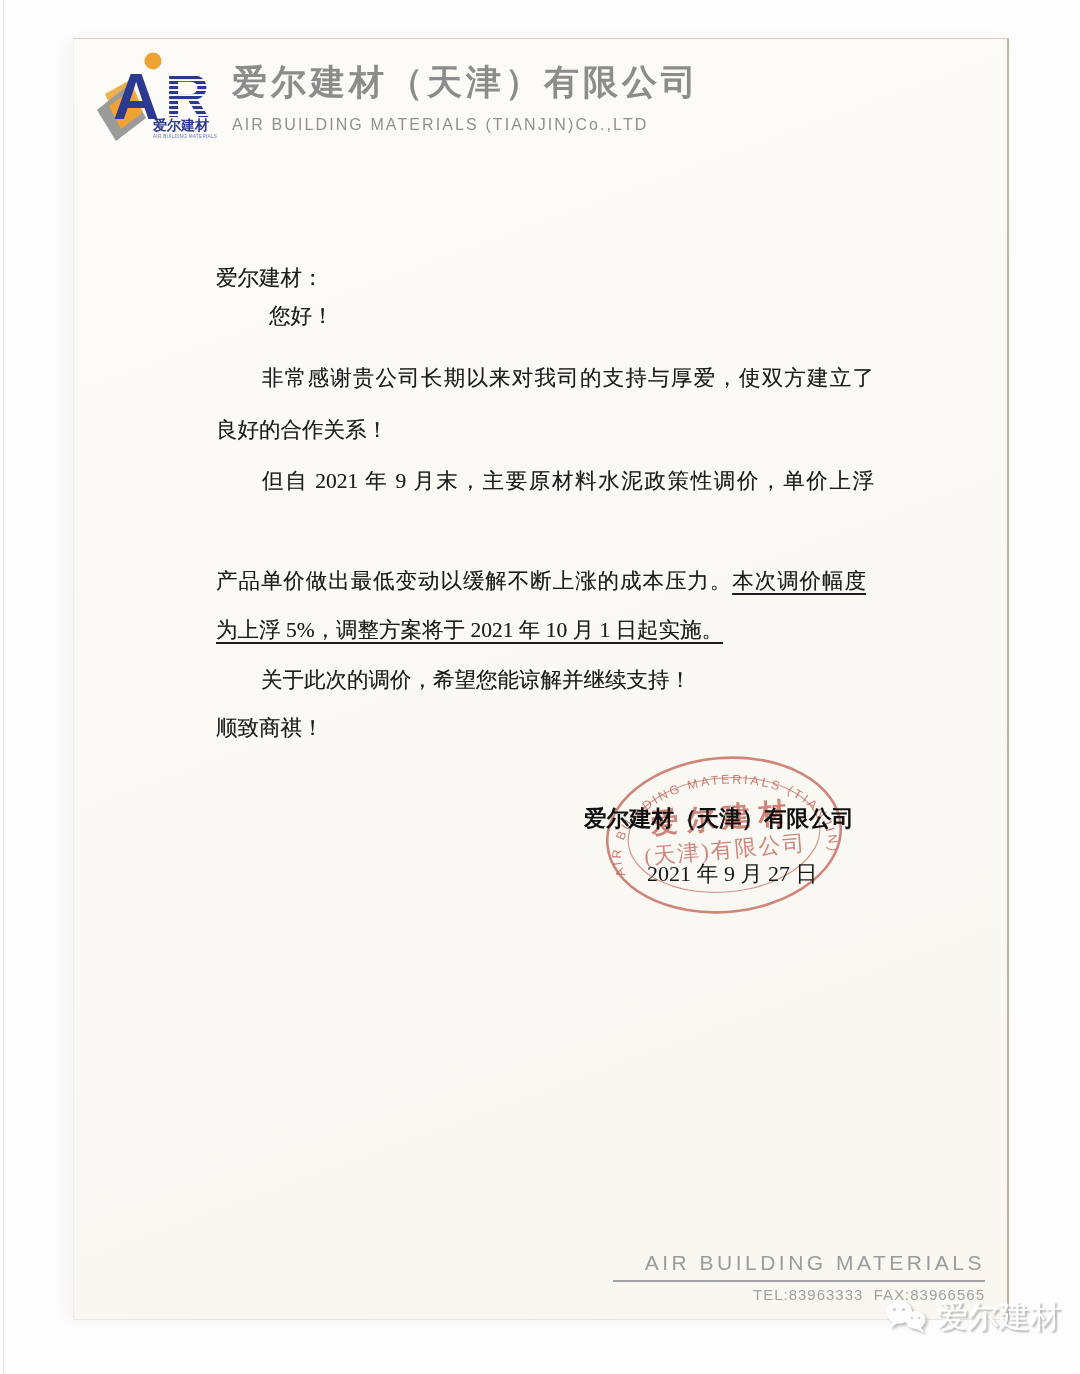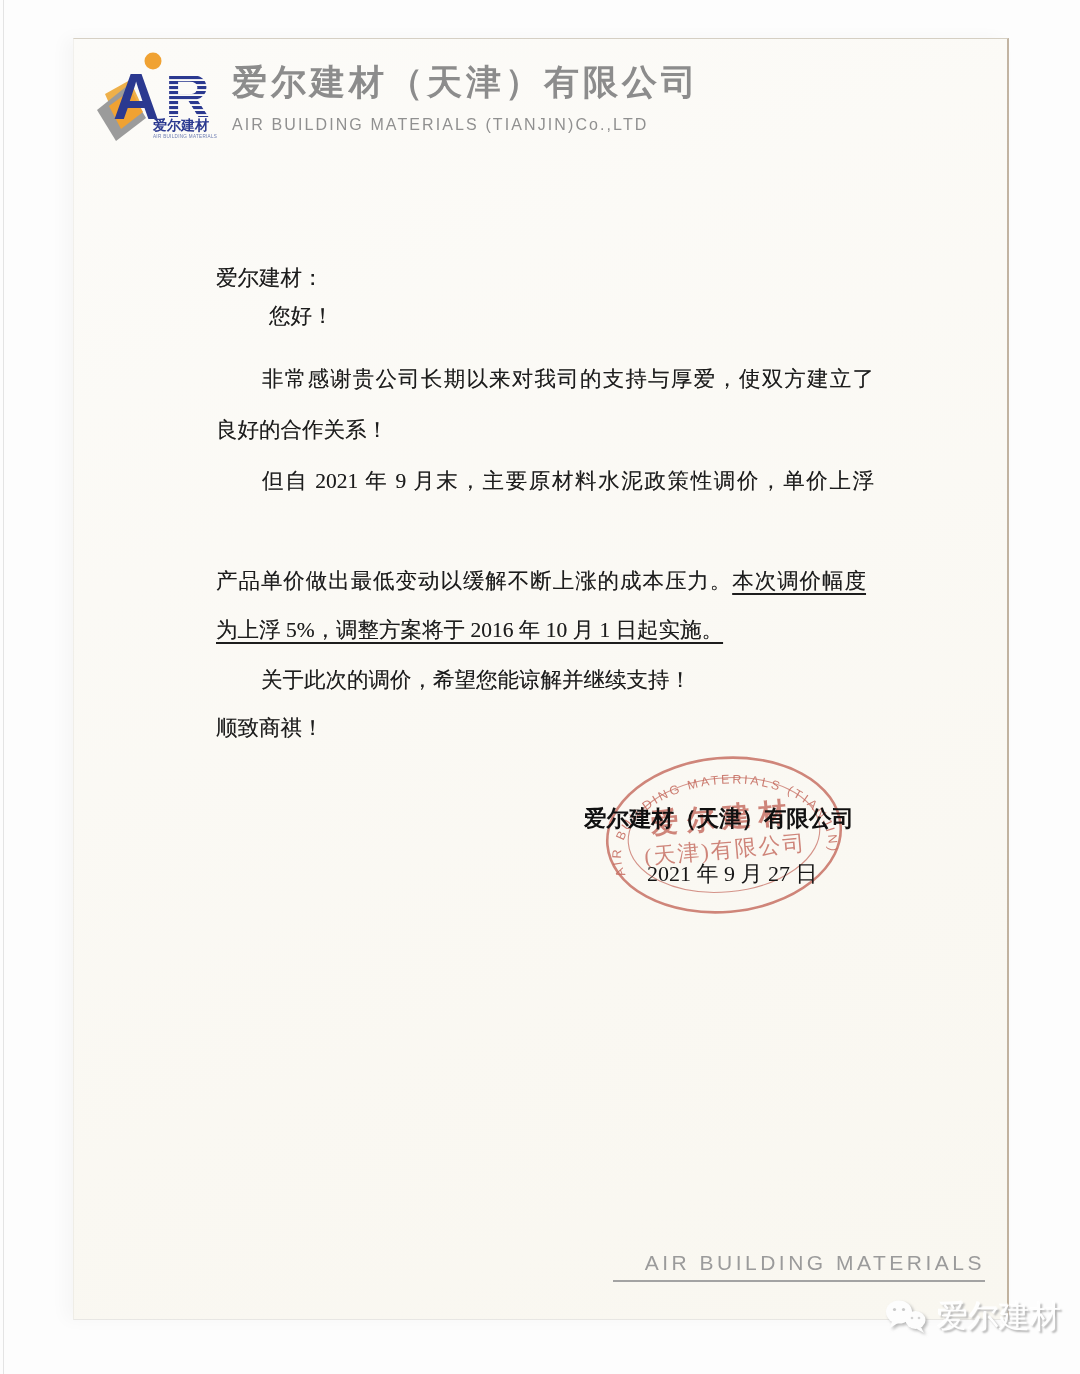--- a/index.html
+++ b/index.html
@@ -31,21 +31,21 @@
   }
   
   .line{
     position:absolute;font-size:21.5px;color:#1d1d1d;line-height:30px;height:30px;
     text-shadow:0 0 .4px rgba(0,0,0,.45);white-space:pre;
   }
   .just{white-space:normal;text-align:justify;text-align-last:justify;}
   .u{text-decoration:underline;text-underline-offset:5px;text-decoration-thickness:1.5px;}
   .l1{left:142px;top:224px;}
   .l2{left:188px;top:262px;margin-left:7px;}
-  .l3{left:188px;top:325px;width:612px;}
+  .l3{left:188px;top:325px;width:612px;font-family:Liberation Mono, monospace;}
   .l4{left:142px;top:376px;}
   .l5{left:188px;top:427px;width:612px;}
   .l6{left:142px;top:477px;width:650px;}
   .l7{left:142px;top:527px;width:650px;}
   .l8{left:142px;top:576px;}
   .l9{left:187px;top:626px;}
   .l10{left:142px;top:675px;font-family:Liberation Mono, monospace;}
   
   .stamp{position:absolute;left:523px;top:708px;opacity:.88;mix-blend-mode:multiply;transform:rotate(-5deg);}
   .sig-company{position:absolute;left:510px;top:764px;font-size:22.5px;font-weight:bold;color:#101010;z-index:3;white-space:pre;}
@@ -91,40 +91,41 @@
     <div class="company-en">AIR BUILDING MATERIALS (TIANJIN)Co.,LTD</div>
   </div>
 
 
   <div class="line l1">爱尔建材：</div>
   <div class="line l2">您好！</div>
   <div class="line l3 just">非常感谢贵公司长期以来对我司的支持与厚爱，使双方建立了</div>
   <div class="line l4">良好的合作关系！</div>
   <div class="line l5 just">但自 2021 年 9 月末，主要原材料水泥政策性调价，单价上浮</div>
   <div class="line l7 just"><span>产品单价做出最低变动以缓解不断上涨的成本压力。</span><span class="u">本次调价幅度</span></div>
-  <div class="line l8 u">为上浮 5%，调整方案将于 2016 年 10 月 1 日起实施。</div>
+  <div class="line l8 u">为上浮 5%，调整方案将于 2021 年 10 月 1 日起实施。</div>
   <div class="line l9">关于此次的调价，希望您能谅解并继续支持！</div>
   <div class="line l10">顺致商祺！</div>
 
   <svg class="stamp" width="254" height="176" viewBox="0 0 254 176" xmlns="http://www.w3.org/2000/svg">
     <ellipse cx="127" cy="88" rx="117" ry="77" fill="none" stroke="#c0564a" stroke-width="2.6" opacity="0.8"></ellipse>
     <ellipse cx="127" cy="88" rx="96" ry="57" fill="none" stroke="#c0564a" stroke-width="1.1" opacity="0.7"></ellipse>
     <path id="sealArc" d="M 27 122 A 104 66 0 1 1 227 120" fill="none"></path>
     <text font-family="Liberation Sans, sans-serif" font-size="12.5" letter-spacing="2.6" fill="#c0564a" opacity="0.85">
       <textPath href="#sealArc" startOffset="1%">AIR BUILDING MATERIALS (TIANJIN) CO., LTD</textPath>
     </text>
     <text x="127" y="80" text-anchor="middle" font-size="28" fill="#c0564a" opacity="0.8" font-weight="bold" letter-spacing="8">爱尔建材</text>
     <text x="127" y="110" text-anchor="middle" font-size="22" fill="#c0564a" opacity="0.8" letter-spacing="2">(天津)有限公司</text>
   </svg>
 
   <div class="sig-company">爱尔建材（天津）有限公司</div>
   <div class="sig-date">2021 年 9 月 27 日</div>
 
   <div class="footer">
     <div class="footer-brand">AIR BUILDING MATERIALS</div>
+    <div class="footer-contact">TEL:83963333  FAX:83966565</div>
   </div>
 
 </div>
 
 <div class="watermark">
   <svg width="46" height="38" viewBox="0 0 46 38" xmlns="http://www.w3.org/2000/svg" style="filter:drop-shadow(2px 2px 1.5px rgba(160,160,160,.75));">
     <ellipse cx="15" cy="14" rx="13" ry="11.5" fill="#fdfdfd"></ellipse>
     <polygon points="8,23 6,30 14,25" fill="#fdfdfd"></polygon>
     <ellipse cx="31.5" cy="22" rx="10" ry="9" fill="#fdfdfd"></ellipse>
     <polygon points="37,29 40,35 32,30.5" fill="#fdfdfd"></polygon>

